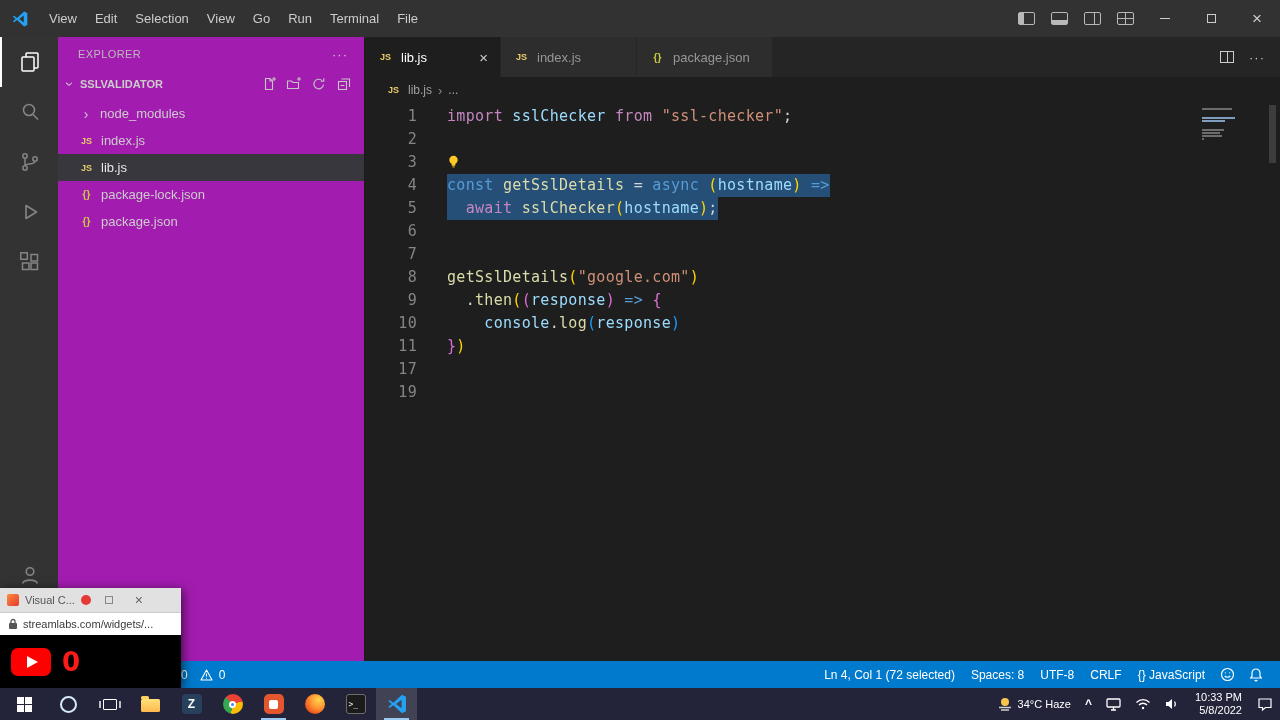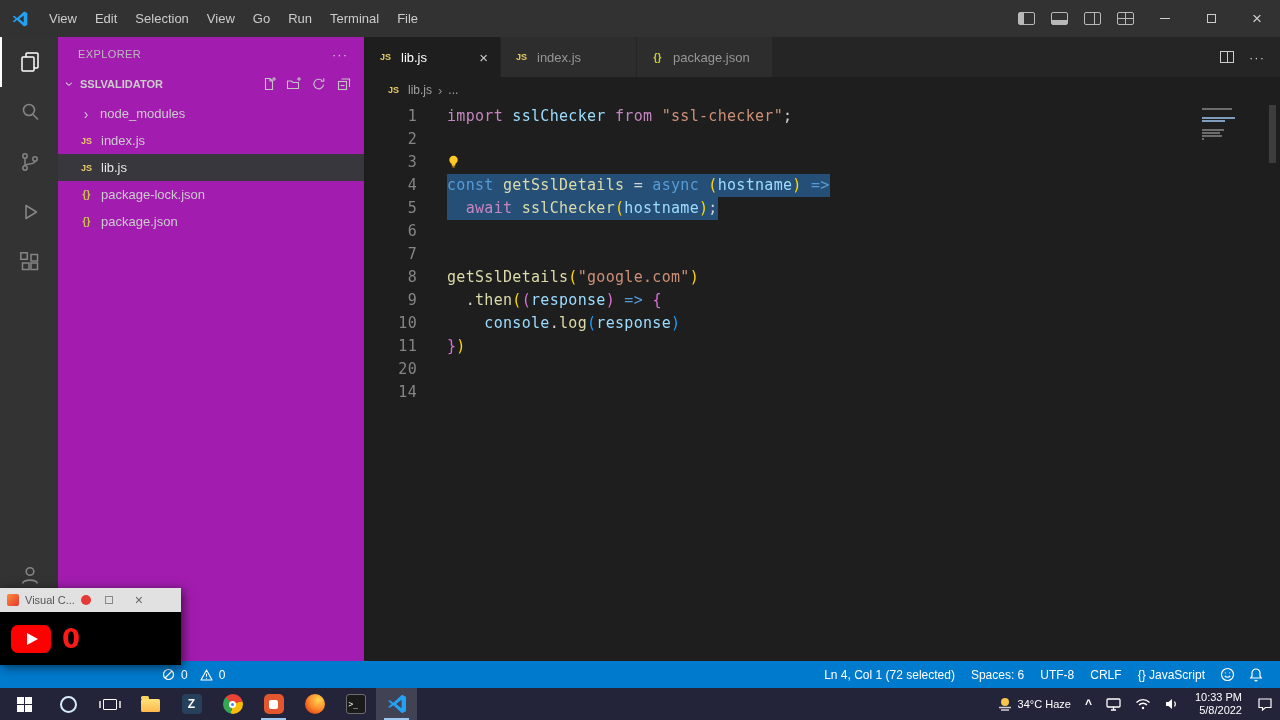--- a/index.html
+++ b/index.html
@@ -304,22 +304,22 @@
                       <rect x="5.3" y="11.2" width="2.4" height="1.4" rx="0.5" fill="#d9a900"></rect>
                     </svg></span></div></div>
               <div class="code-row"><div class="gutter">4</div><div class="code-text sel"><span class="tk" style="color: rgb(86, 156, 214);">const</span><span class="tk" style="color: rgb(212, 212, 212);"> </span><span class="tk" style="color: rgb(220, 220, 170);">getSslDetails</span><span class="tk" style="color: rgb(212, 212, 212);"> = </span><span class="tk" style="color: rgb(86, 156, 214);">async</span><span class="tk" style="color: rgb(212, 212, 212);"> </span><span class="tk" style="color: rgb(255, 215, 0);">(</span><span class="tk" style="color: rgb(156, 220, 254);">hostname</span><span class="tk" style="color: rgb(255, 215, 0);">)</span><span class="tk" style="color: rgb(212, 212, 212);"> </span><span class="tk" style="color: rgb(86, 156, 214);">=&gt;</span></div></div>
               <div class="code-row"><div class="gutter">5</div><div class="code-text sel"><span class="tk" style="color: rgb(212, 212, 212);">  </span><span class="tk" style="color: rgb(197, 134, 192);">await</span><span class="tk" style="color: rgb(212, 212, 212);"> </span><span class="tk" style="color: rgb(220, 220, 170);">sslChecker</span><span class="tk" style="color: rgb(255, 215, 0);">(</span><span class="tk" style="color: rgb(156, 220, 254);">hostname</span><span class="tk" style="color: rgb(255, 215, 0);">)</span><span class="tk" style="color: rgb(212, 212, 212);">;</span></div></div>
               <div class="code-row"><div class="gutter">6</div><div class="code-text"></div></div>
               <div class="code-row"><div class="gutter">7</div><div class="code-text"></div></div>
               <div class="code-row"><div class="gutter">8</div><div class="code-text"><span class="tk" style="color: rgb(220, 220, 170);">getSslDetails</span><span class="tk" style="color: rgb(255, 215, 0);">(</span><span class="tk" style="color: rgb(206, 145, 120);">"google.com"</span><span class="tk" style="color: rgb(255, 215, 0);">)</span></div></div>
               <div class="code-row"><div class="gutter">9</div><div class="code-text"><span class="tk" style="color: rgb(212, 212, 212);">  .</span><span class="tk" style="color: rgb(220, 220, 170);">then</span><span class="tk" style="color: rgb(255, 215, 0);">(</span><span class="tk" style="color: rgb(218, 112, 214);">(</span><span class="tk" style="color: rgb(156, 220, 254);">response</span><span class="tk" style="color: rgb(218, 112, 214);">)</span><span class="tk" style="color: rgb(212, 212, 212);"> </span><span class="tk" style="color: rgb(86, 156, 214);">=&gt;</span><span class="tk" style="color: rgb(212, 212, 212);"> </span><span class="tk" style="color: rgb(218, 112, 214);">{</span></div></div>
               <div class="code-row"><div class="gutter">10</div><div class="code-text"><span class="tk" style="color: rgb(212, 212, 212);">    </span><span class="tk" style="color: rgb(156, 220, 254);">console</span><span class="tk" style="color: rgb(212, 212, 212);">.</span><span class="tk" style="color: rgb(220, 220, 170);">log</span><span class="tk" style="color: rgb(23, 159, 255);">(</span><span class="tk" style="color: rgb(156, 220, 254);">response</span><span class="tk" style="color: rgb(23, 159, 255);">)</span></div></div>
               <div class="code-row"><div class="gutter">11</div><div class="code-text"><span class="tk" style="color: rgb(218, 112, 214);">}</span><span class="tk" style="color: rgb(255, 215, 0);">)</span></div></div>
-              <div class="code-row"><div class="gutter">20</div><div class="code-text"></div></div>
-              <div class="code-row"><div class="gutter">14</div><div class="code-text"></div></div>
+              <div class="code-row"><div class="gutter">17</div><div class="code-text"></div></div>
+              <div class="code-row"><div class="gutter">19</div><div class="code-text"></div></div>
             </div>
           <div class="minimap">
               <div class="mini-bar" style="width: 29.6px;"></div>
               <div class="mini-bar" style="width: 0px;"></div>
               <div class="mini-bar" style="width: 0px;"></div>
               <div class="mini-bar mini-sel" style="width: 32.8px;"></div>
               <div class="mini-bar mini-sel" style="width: 23.2px;"></div>
               <div class="mini-bar" style="width: 0px;"></div>
               <div class="mini-bar" style="width: 0px;"></div>
               <div class="mini-bar" style="width: 21.6px;"></div>
@@ -345,21 +345,21 @@
         <svg width="13" height="12" viewBox="0 0 13 12" fill="none" stroke="#fff" stroke-width="1.1" style="margin-left:6px">
             <path d="M6.5 1 12 11H1z" stroke-linejoin="round"></path>
             <path d="M6.5 4.5v3.2"></path>
             <circle cx="6.5" cy="9.4" r="0.5" fill="#fff" stroke="none"></circle>
           </svg>
         <span>0</span>
       </div>
       <div class="status-right">
         <div class="status-items">
             <div class="status-item">Ln 4, Col 1 (72 selected)</div>
-            <div class="status-item">Spaces: 6</div>
+            <div class="status-item">Spaces: 8</div>
             <div class="status-item">UTF-8</div>
             <div class="status-item">CRLF</div>
             <div class="status-item">{} JavaScript</div>
           </div>
         <span class="status-icon">
           <svg width="15" height="15" viewBox="0 0 15 15" fill="none" stroke="#fff" stroke-width="1.2">
               <circle cx="7.5" cy="7.5" r="6"></circle>
               <path d="M4.8 9a3.5 3.5 0 0 0 5.4 0"></path>
               <circle cx="5.3" cy="5.8" r="0.6" fill="#fff" stroke="none"></circle>
               <circle cx="9.7" cy="5.8" r="0.6" fill="#fff" stroke="none"></circle>
@@ -378,20 +378,27 @@
   <div class="widget">
     <div class="widget-titlebar">
       <span class="w-icon"></span>
       <span class="w-title">Visual C...</span>
       <span class="widget-red-dot"></span>
       <span class="w-btn">
           <i class="max-glyph g"></i>
         </span>
       <span class="w-btn">×</span>
     </div>
+    <div class="widget-addr">
+      <svg width="10" height="12" viewBox="0 0 10 12">
+          <rect x="1" y="5" width="8" height="6" rx="1" fill="#555"></rect>
+          <path d="M3 5V3.5a2 2 0 0 1 4 0V5" fill="none" stroke="#555" stroke-width="1.3"></path>
+        </svg>
+      <span>streamlabs.com/widgets/...</span>
+    </div>
     <div class="widget-content">
       <span class="yt-logo"></span>
       <span class="yt-count">0</span>
     </div>
   </div>
 
   <div class="taskbar">
     <div class="tb-start">
       <span class="win-grid">
           <i></i>

